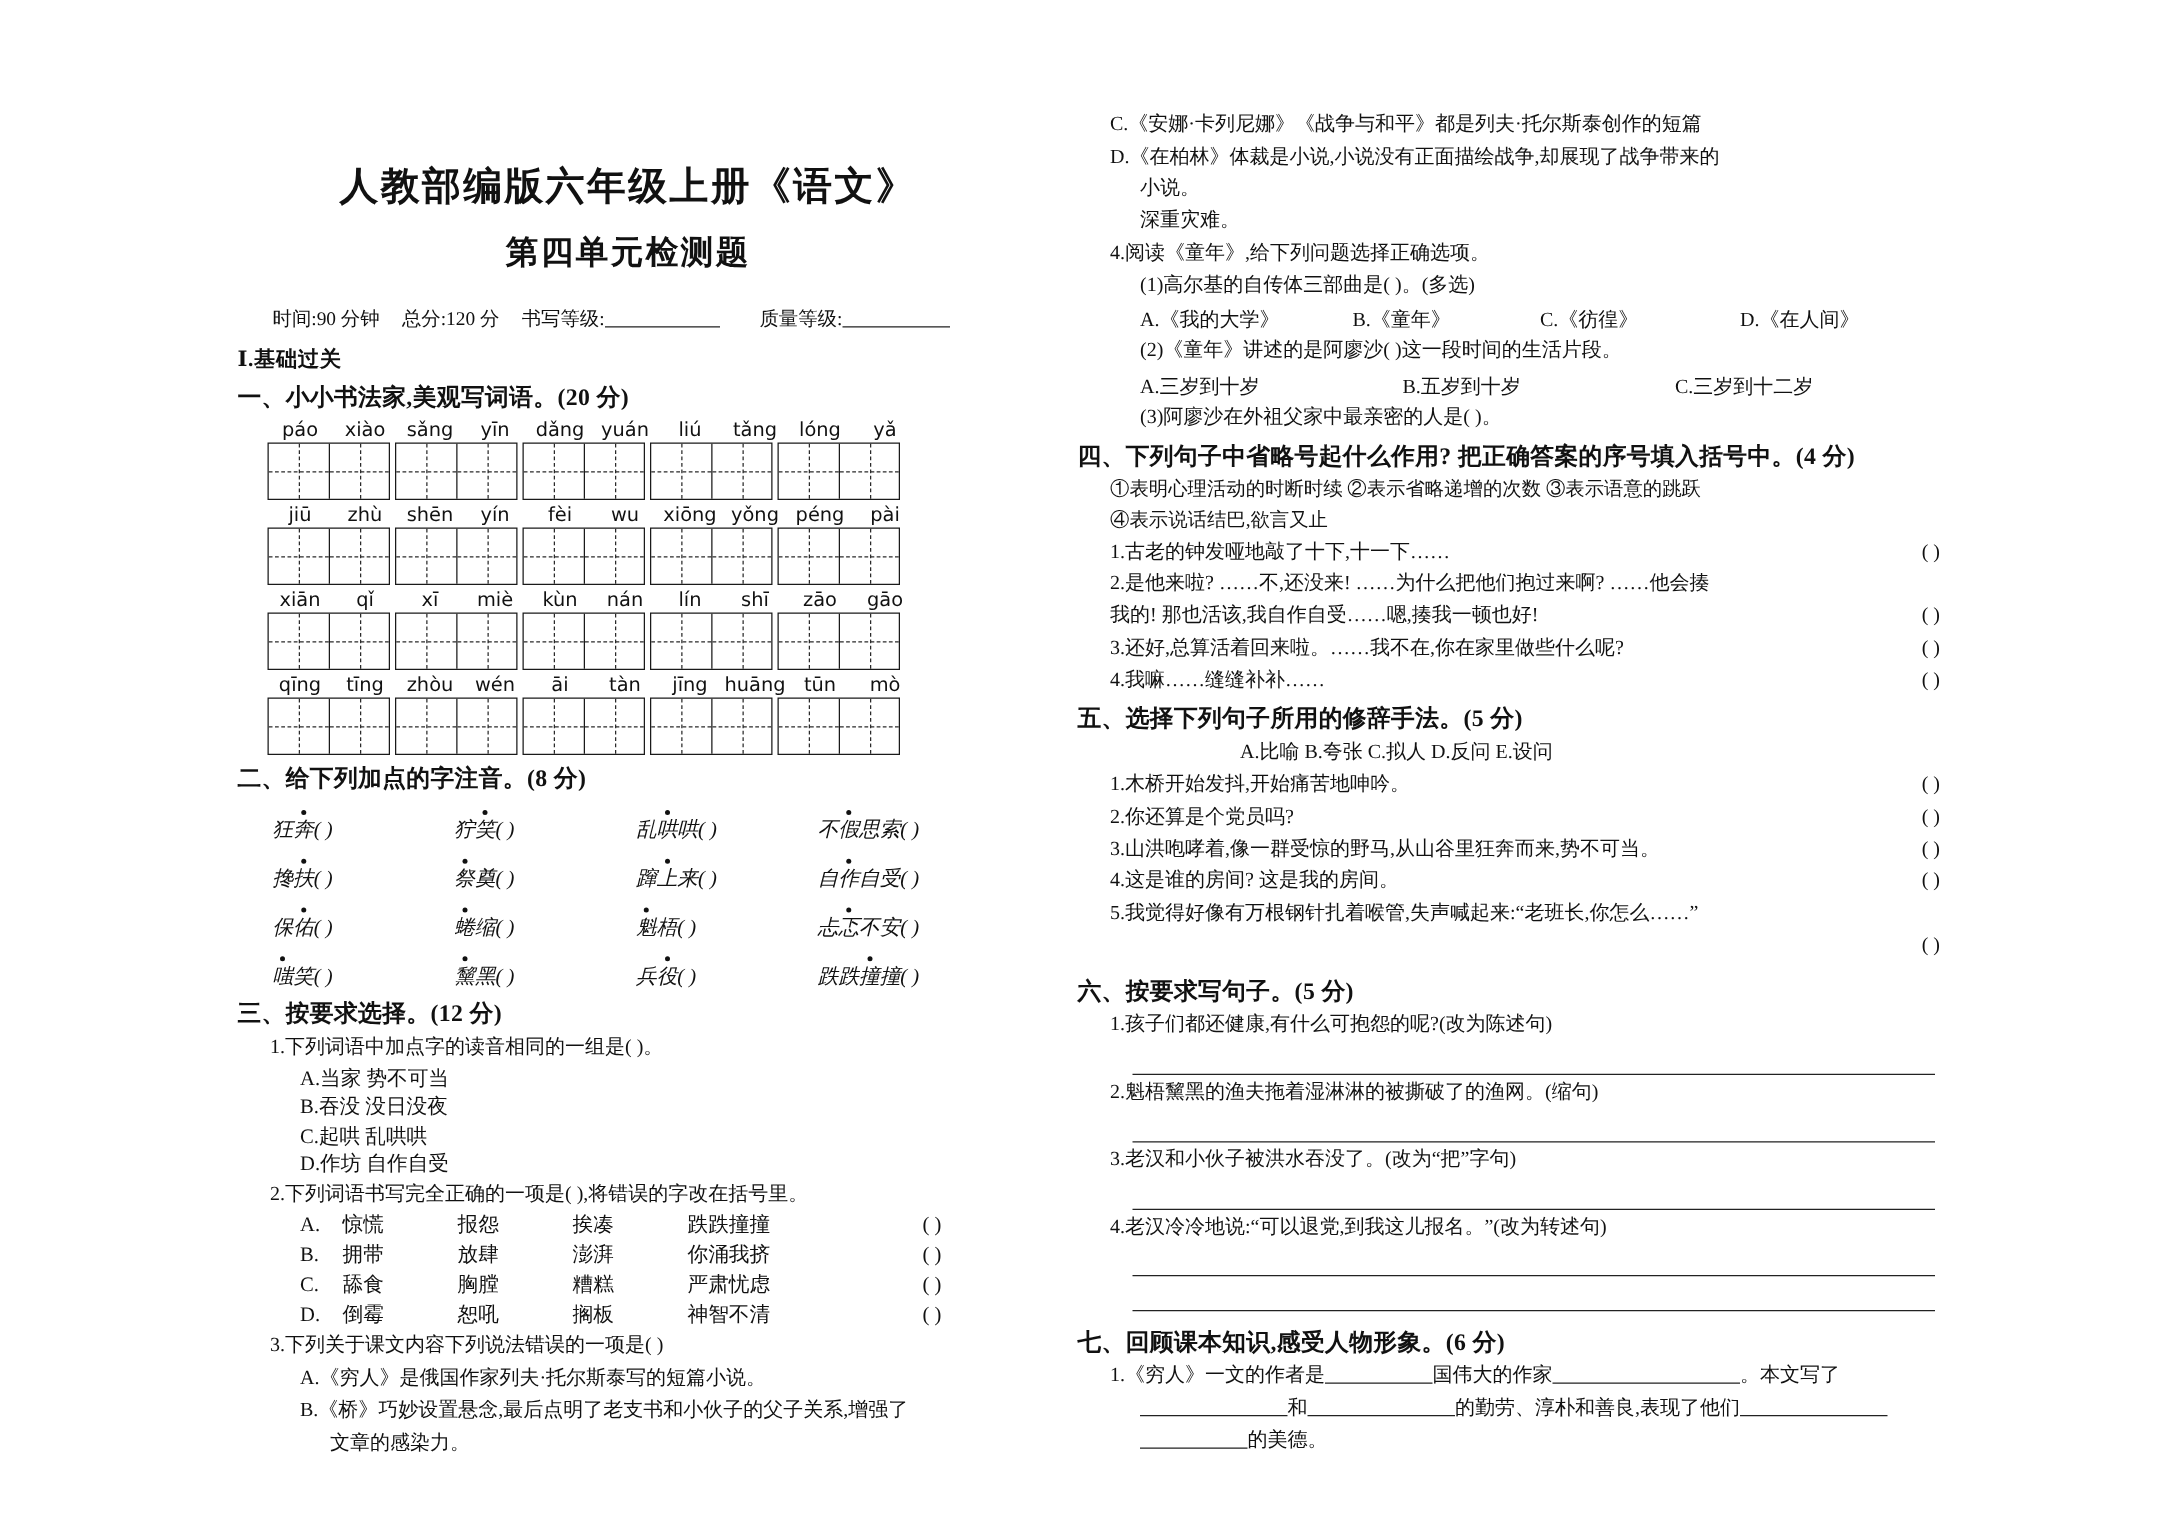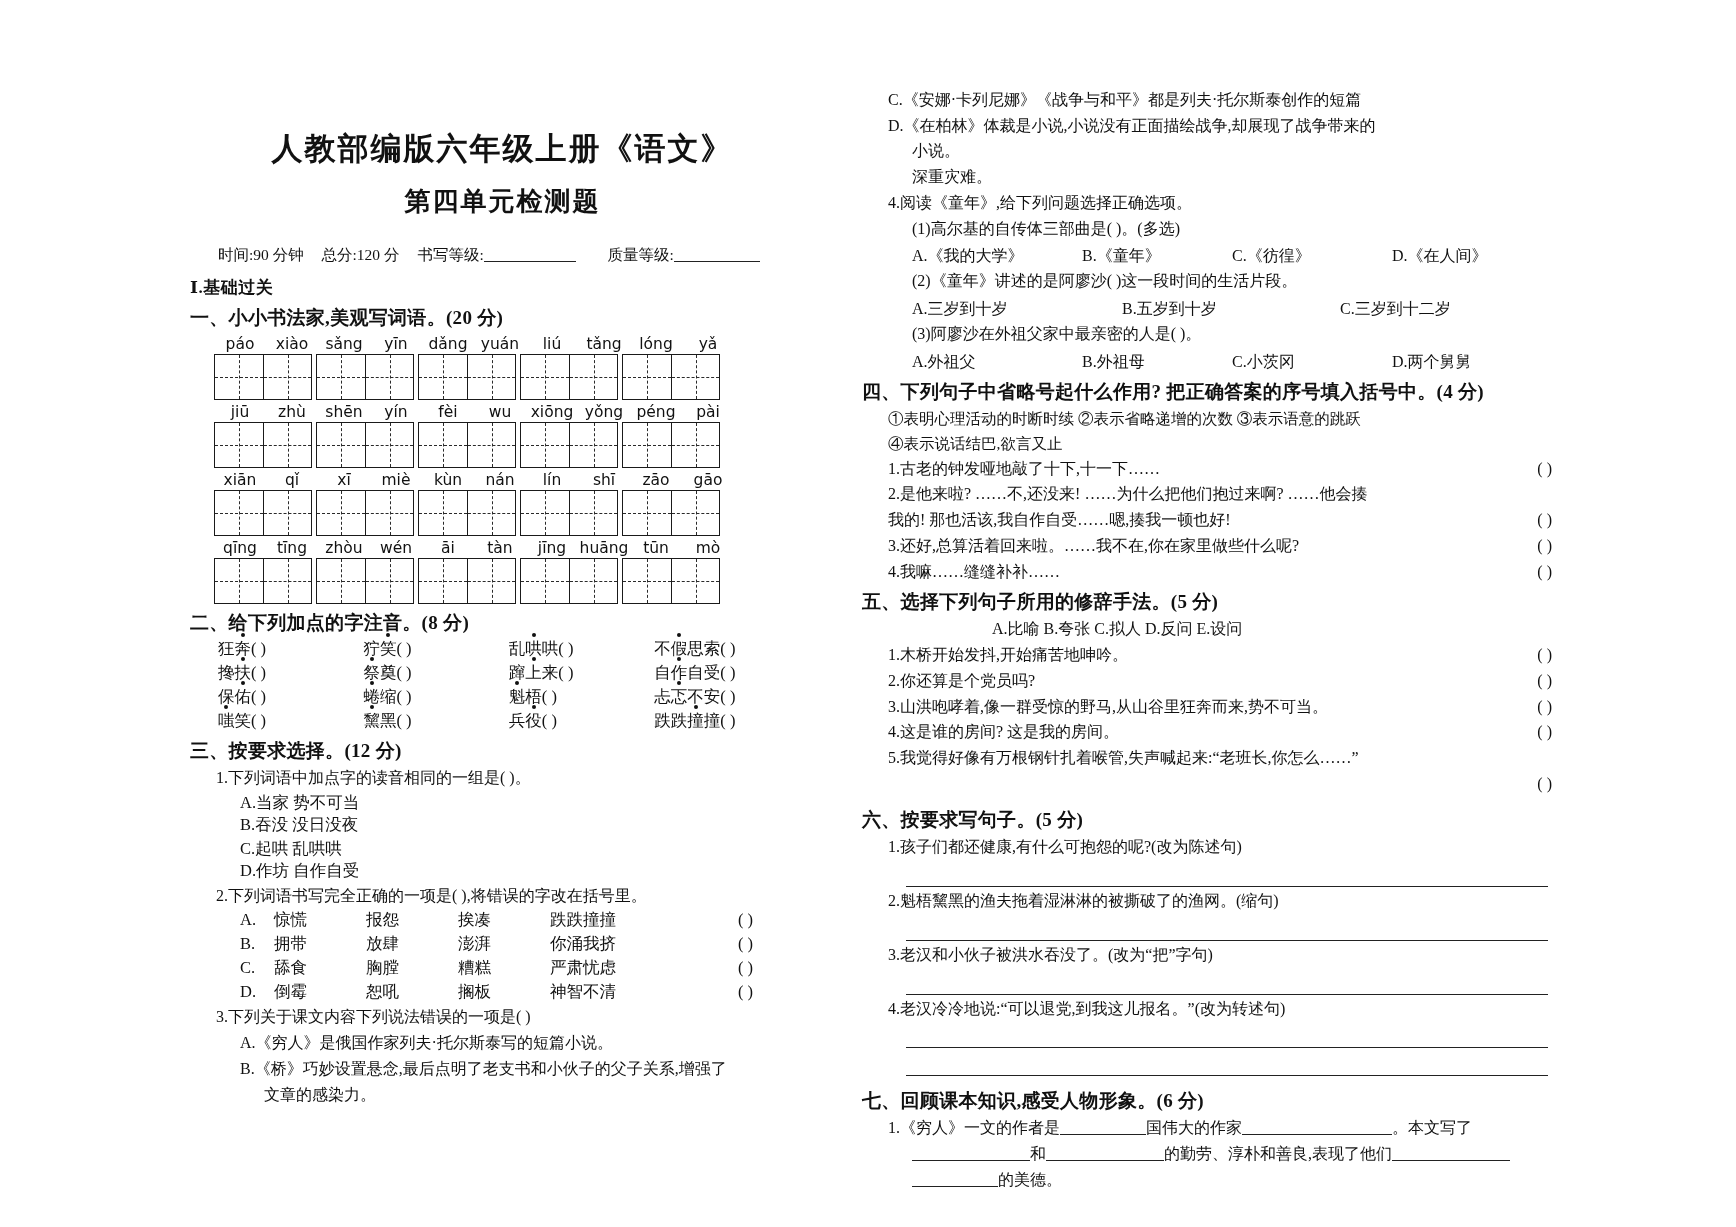--- a/index.html
+++ b/index.html
@@ -67,21 +67,21 @@
     border-left:1.6px dashed #2a2a2a;
   }
 
   
   .q{font-size:16px;margin-top:3px;line-height:1.42;}
   .indent1{padding-left:26px;}
   .indent2{padding-left:50px;}
   .indent3{padding-left:74px;}
 
   
-  .dotlist{display:flex;padding-left:28px;font-size:16.5px;margin-top:2px;}
+  .dotlist{display:flex;padding-left:28px;font-size:16.5px;margin-top:17px;font-style:italic;}
   .dotlist .item{width:152px;white-space:nowrap;}
   .dotlist .item.wide{width:168px;}
   .dm{position:relative;display:inline-block;}
   .dm::after{
     content:"";position:absolute;left:50%;margin-left:-2px;top:-5px;
     width:4px;height:4px;border-radius:50%;background:#111;
   }
 
   
   .choices{display:flex;padding-left:50px;font-size:16.5px;margin-top:2px;flex-direction:column;}
@@ -416,26 +416,20 @@
     </div>
 
     <div class="q indent2">(2)《童年》讲述的是阿廖沙(        )这一段时间的生活片段。</div>
     <div class="opt4">
       <div class="o" style="width:210px">A.三岁到十岁</div>
       <div class="o" style="width:218px">B.五岁到十岁</div>
       <div class="o">C.三岁到十二岁</div>
     </div>
 
     <div class="q indent2">(3)阿廖沙在外祖父家中最亲密的人是(        )。</div>
-    <div class="opt4">
-      <div class="o o1">A.外祖父</div>
-      <div class="o o2">B.外祖母</div>
-      <div class="o o3">C.小茨冈</div>
-      <div class="o o4">D.两个舅舅</div>
-    </div>
 
     <div class="sec-head">四、下列句子中省略号起什么作用? 把正确答案的序号填入括号中。(4 分)</div>
     <div class="q indent1 smallnote">①表明心理活动的时断时续    ②表示省略递增的次数    ③表示语意的跳跃</div>
     <div class="q indent1 smallnote">④表示说话结巴,欲言又止</div>
 
     <div class="brline">
       <div class="txt">1.古老的钟发哑地敲了十下,十一下……</div>
       <div class="bk">(        )</div>
     </div>
     <div class="brline">

